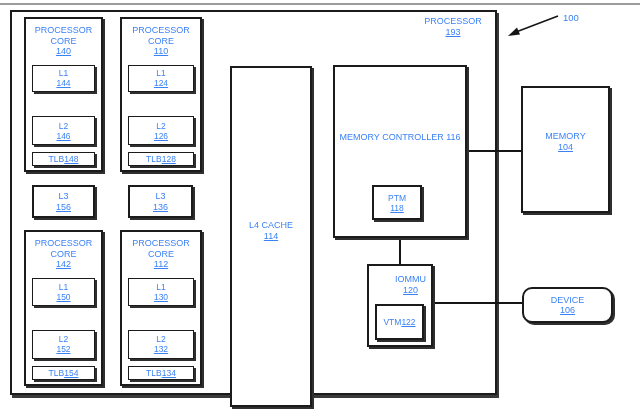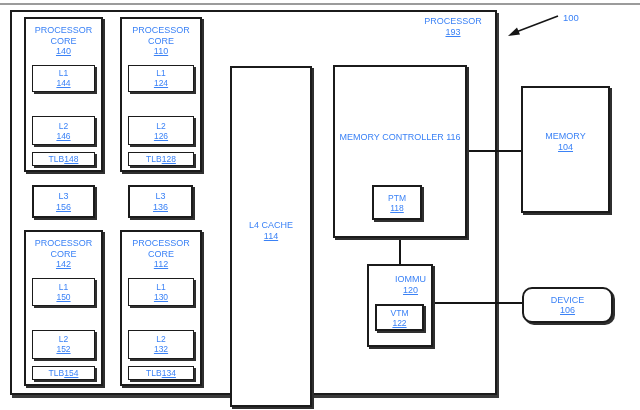--- a/index.html
+++ b/index.html
@@ -57,22 +57,22 @@
   
   .mc { left:333px; top:65px; width:134px; height:173px; }
   .mc-label { padding-top:65px; text-align:center; font-size:9px; }
   .ptm { left:372px; top:185px; width:50px; height:35px;
          display:flex; flex-direction:column; justify-content:center; align-items:center;
          font-size:8.5px; line-height:10px; }
 
   
   .iommu { left:367px; top:264px; width:66px; height:83px; font-size:9px; }
   .iommu-label { margin-top:8px; text-align:center; line-height:11px;padding-left:21px; }
-  .vtm { left:375px; top:304px; width:49px; height:27px;
-         display:flex; flex-direction:column; justify-content:center; align-items:center;
+  .vtm { left:375px; top:304px; width:49px; height:36px;
+         display:flex; flex-direction:row; justify-content:center; align-items:center;
          font-size:8.5px; line-height:10px; }
 
   
   .memory { left:521px; top:86px; width:89px; height:127px;
             display:flex; flex-direction:column; justify-content:center; align-items:center;
             font-size:9px; line-height:11px; }
   .memory-inner { transform:translateY(-8px); text-align:center; }
   .device { left:522px; top:287px; width:91px; height:36px;
             display:flex; flex-direction:column; justify-content:center; align-items:center;
             font-size:9px; line-height:10.5px;border-radius:10px; }

